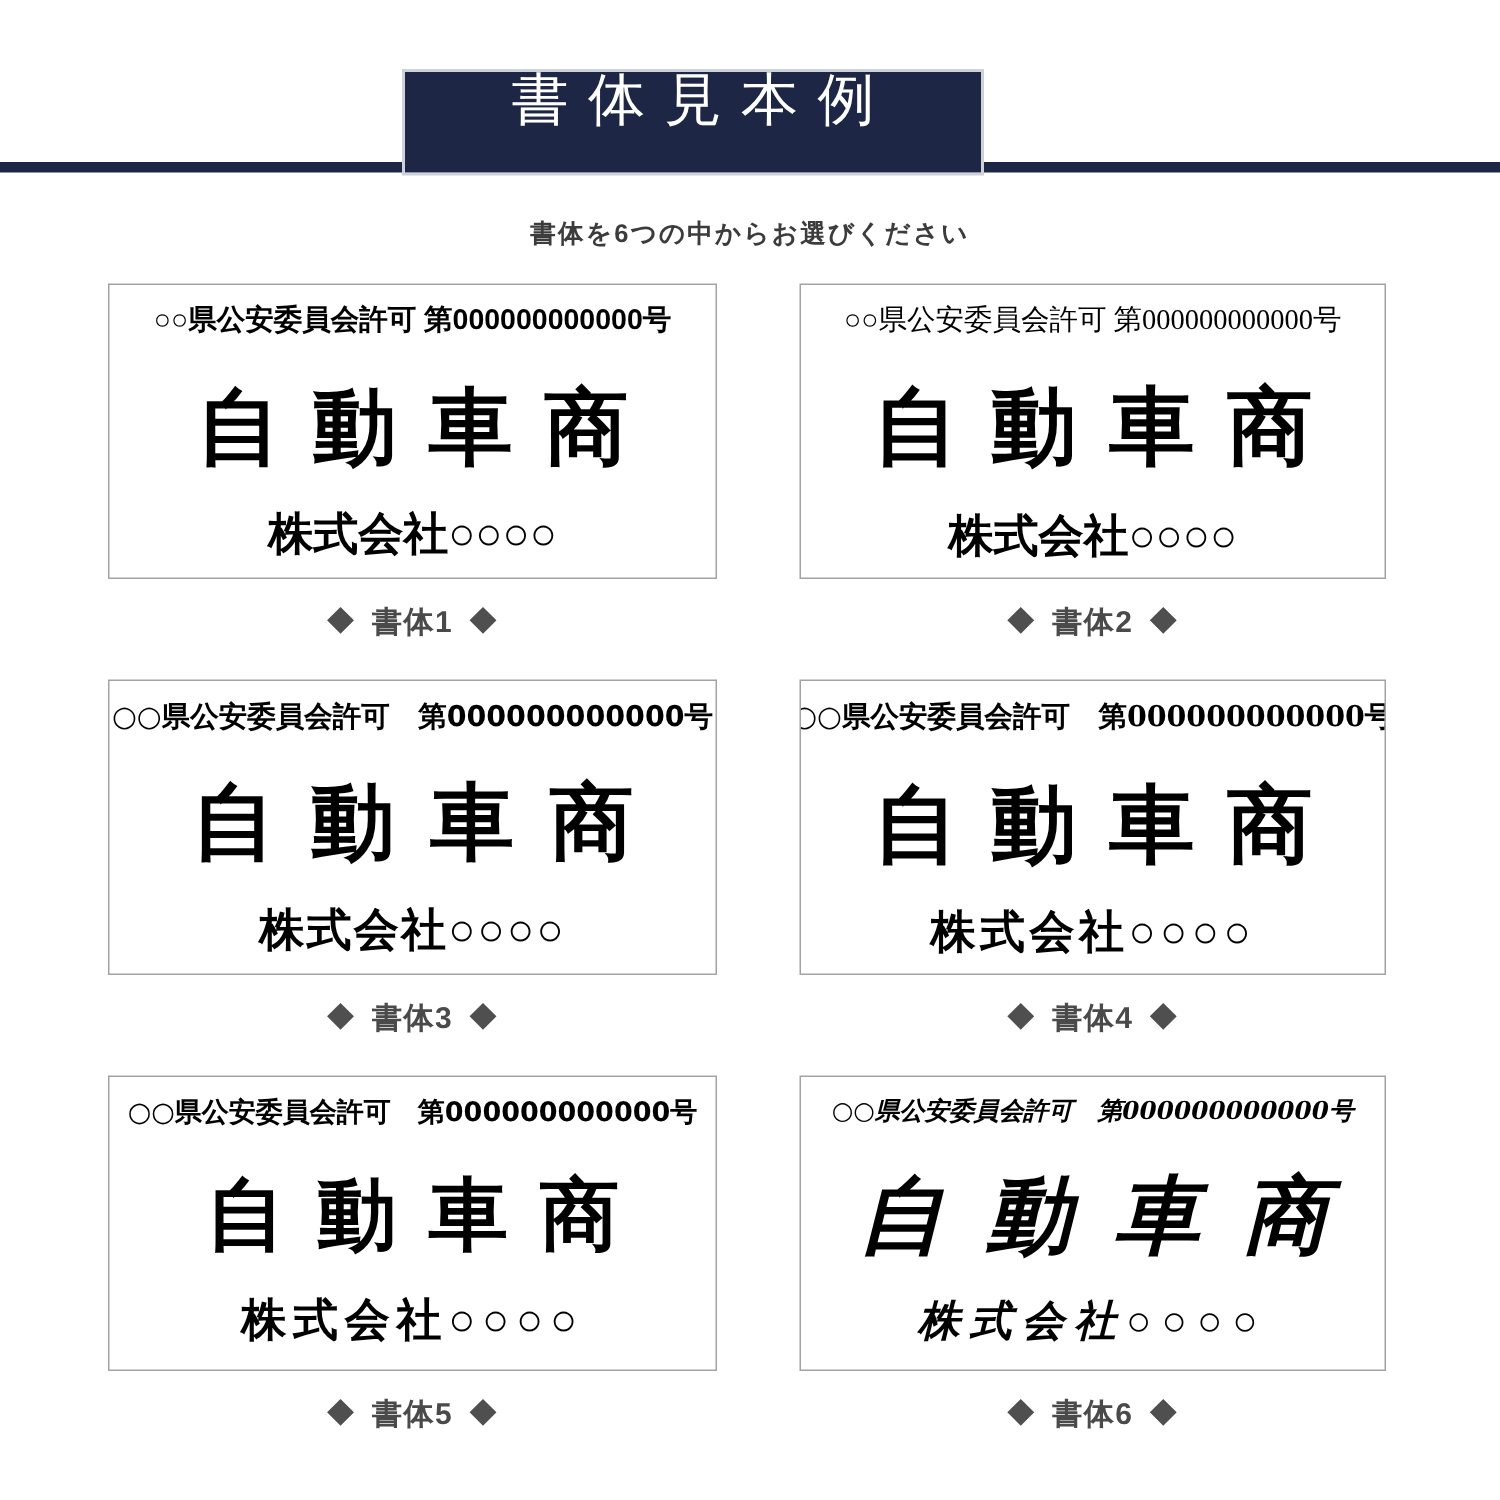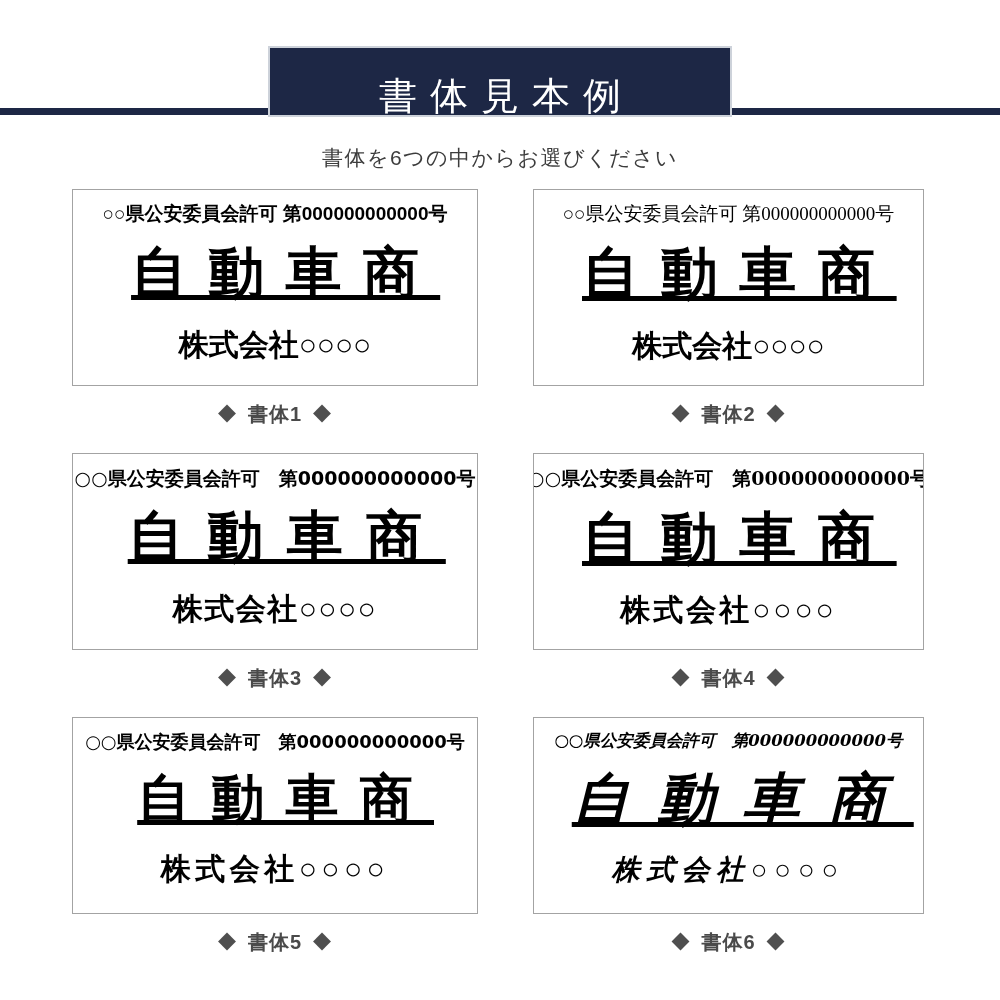--- a/index.html
+++ b/index.html
@@ -12,39 +12,39 @@
   .page { position: relative; width: 1000px; height: 1000px; background: #fff; overflow: hidden; }
 
   
   .header-stripe {
     position: absolute; left: 0; top: 108px;
     width: 1000px; height: 7px;
     background: #1d2745; z-index: 1;
   }
   .header-box {
     position: absolute; left: 270px; top: 48px;
-    width: 460px; height: 67px;
+    width: 384px; height: 67px;
     background: #1d2745;
     outline: 2px solid #cdd2da;
-    display: flex; align-items: flex-end; justify-content: center;
+    display: flex; align-items: flex-start; justify-content: center;
     z-index: 2;
   }
   .header-title {
     color: #ffffff;
     font-family: "Liberation Serif", "DejaVu Serif", serif;
     font-weight: 500;
     font-size: 38px;
     letter-spacing: 13px; margin-right: -13px;
     white-space: nowrap; line-height: 1;
   }
   .subtitle {
     position: absolute; left: 0; top: 144px; width: 1000px;
     text-align: center;
-    font-size: 21px; letter-spacing: 1.5px;
-    color: #3c3c3c; font-weight: 400;
+    font-size: 17px; letter-spacing: 1.5px;
+    color: #3c3c3c; font-weight: 700;
     white-space: nowrap;
   }
 
   
   .grid {
     position: absolute; left: 72px; top: 189px;
     width: 852px;
     display: grid;
     grid-template-columns: 406px 391px;
     column-gap: 55px;
@@ -53,22 +53,22 @@
   .sample { display: block; }
   .card {
     height: 197px; box-sizing: border-box;
     background: #ffffff;
     border: 1px solid #a3a3a3;
     display: flex; flex-direction: column; align-items: center;
     text-align: left; color: #000;
     overflow: hidden;
   }
   .permit  { margin-top: 14px; font-size: 19px; line-height: 1.1; white-space: nowrap; }
-  .main    { margin-top: 20px; font-size: 56px; line-height: 1; white-space: nowrap;
-             letter-spacing: .38em; margin-right: -.38em; text-decoration: underline; }
+  .main    { margin-top: 32px; font-size: 56px; line-height: 1; white-space: nowrap;
+             letter-spacing: .38em; margin-right: -.38em; }
   .company { margin-top: 29px; font-size: 30px; line-height: 1; white-space: nowrap; font-family: Liberation Serif, serif; }
 
   .caption {
     margin-top: 15px; height: 26px;
     display: flex; align-items: center; justify-content: center; gap: 11px;
     color: #4a4a4a; font-size: 20px; font-weight: 600;
     letter-spacing: 1px;
   }
   .diamond { font-size: 18px; color: #4f4f4f; line-height: 1; }
 

